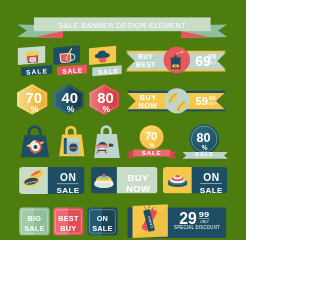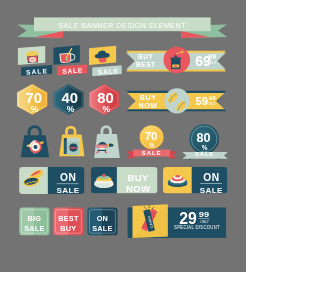--- a/index.html
+++ b/index.html
@@ -1,17 +1,17 @@
 <!DOCTYPE html>
 <html><head>
 <meta charset="utf-8">
 <style>
   html,body{margin:0;padding:0;background:#ffffff;}
   body{width:246px;height:300px;font-family:"Liberation Sans",sans-serif;overflow:hidden;}
-  #stage{position:relative;width:246px;height:272px;background:#737373;}
+  #stage{position:relative;width:246px;height:240px;background:#4d7c0f;}
   #sheet{position:absolute;left:0;top:0;}
 </style>
 </head>
 <body>
 
 <div id="stage">
 <svg id="sheet" width="246" height="300" viewBox="0 0 246 300" xmlns="http://www.w3.org/2000/svg">
 
   <g>
     <path d="M17.4 24.5 L63 25.6 L63 38.0 L17.4 36.9 L26.6 30.6 Z" fill="#8EC0A0"></path>

